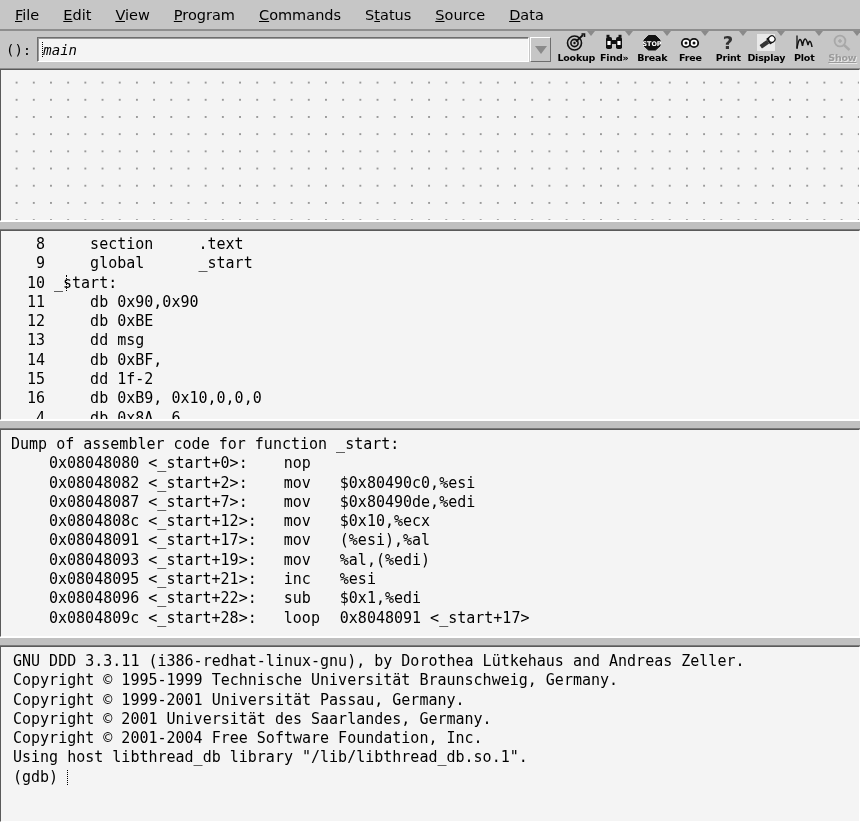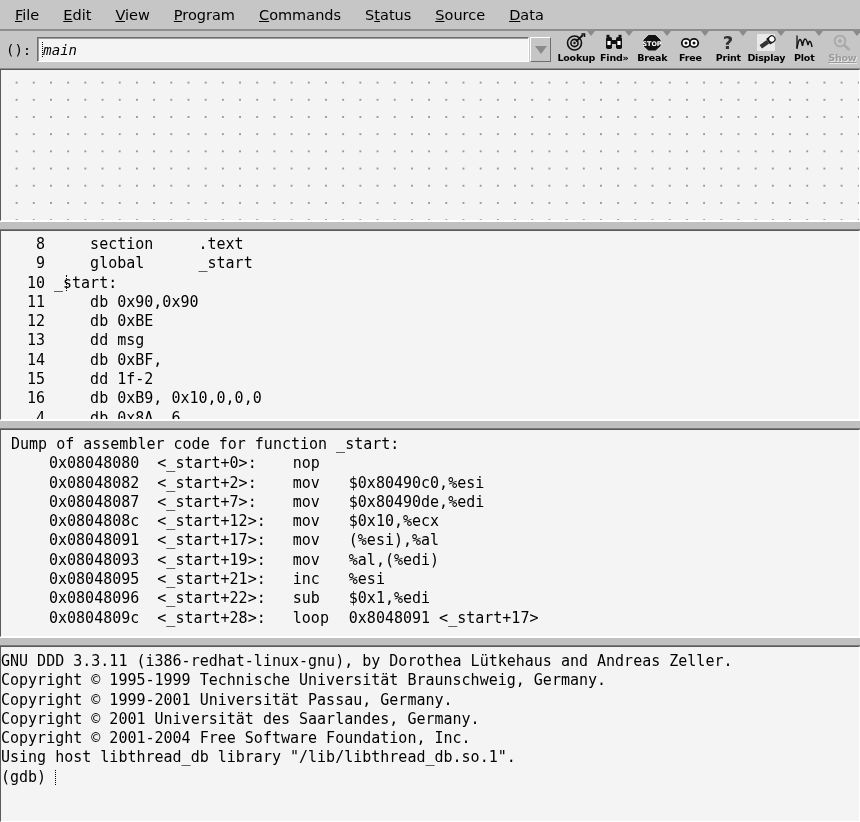--- a/index.html
+++ b/index.html
@@ -227,36 +227,36 @@
   .asmline {
     font-family: "DejaVu Sans Mono", monospace;
     font-size: 15px;
     line-height: 19.3px;
     color: #000;
     white-space: pre;
     padding-left: 10px;
   }
   .asmline .aind { display: inline-block; width: 38px; }
   .asmline .aaddr { display: inline-block; text-align: center; }
-  .asmline .asym { display: inline-block; margin-left: 9px; }
+  .asmline .asym { display: inline-block; }
   .asmline .amn { display: inline-block; width: 56px; }
   .asmline .aops { display: inline-block; }
 
   
   #gdb-pane {
     flex: 1 1 auto;
     padding: 5px 0 0 0;
   }
   .gdbline {
     font-family: "DejaVu Sans Mono", monospace;
     font-size: 15px;
     line-height: 19.3px;
     color: #000;
     white-space: pre;
-    padding-left: 0;
+    padding-left: 12px;
   }
   .gdbprompt { position: relative; display: inline-block; }
   .gdbcaret {
     display: inline-block;
     width: 1px;
     height: 15px;
     border-left: 1px dotted #000;
     vertical-align: -3px;
     margin-left: 9px;
   }

